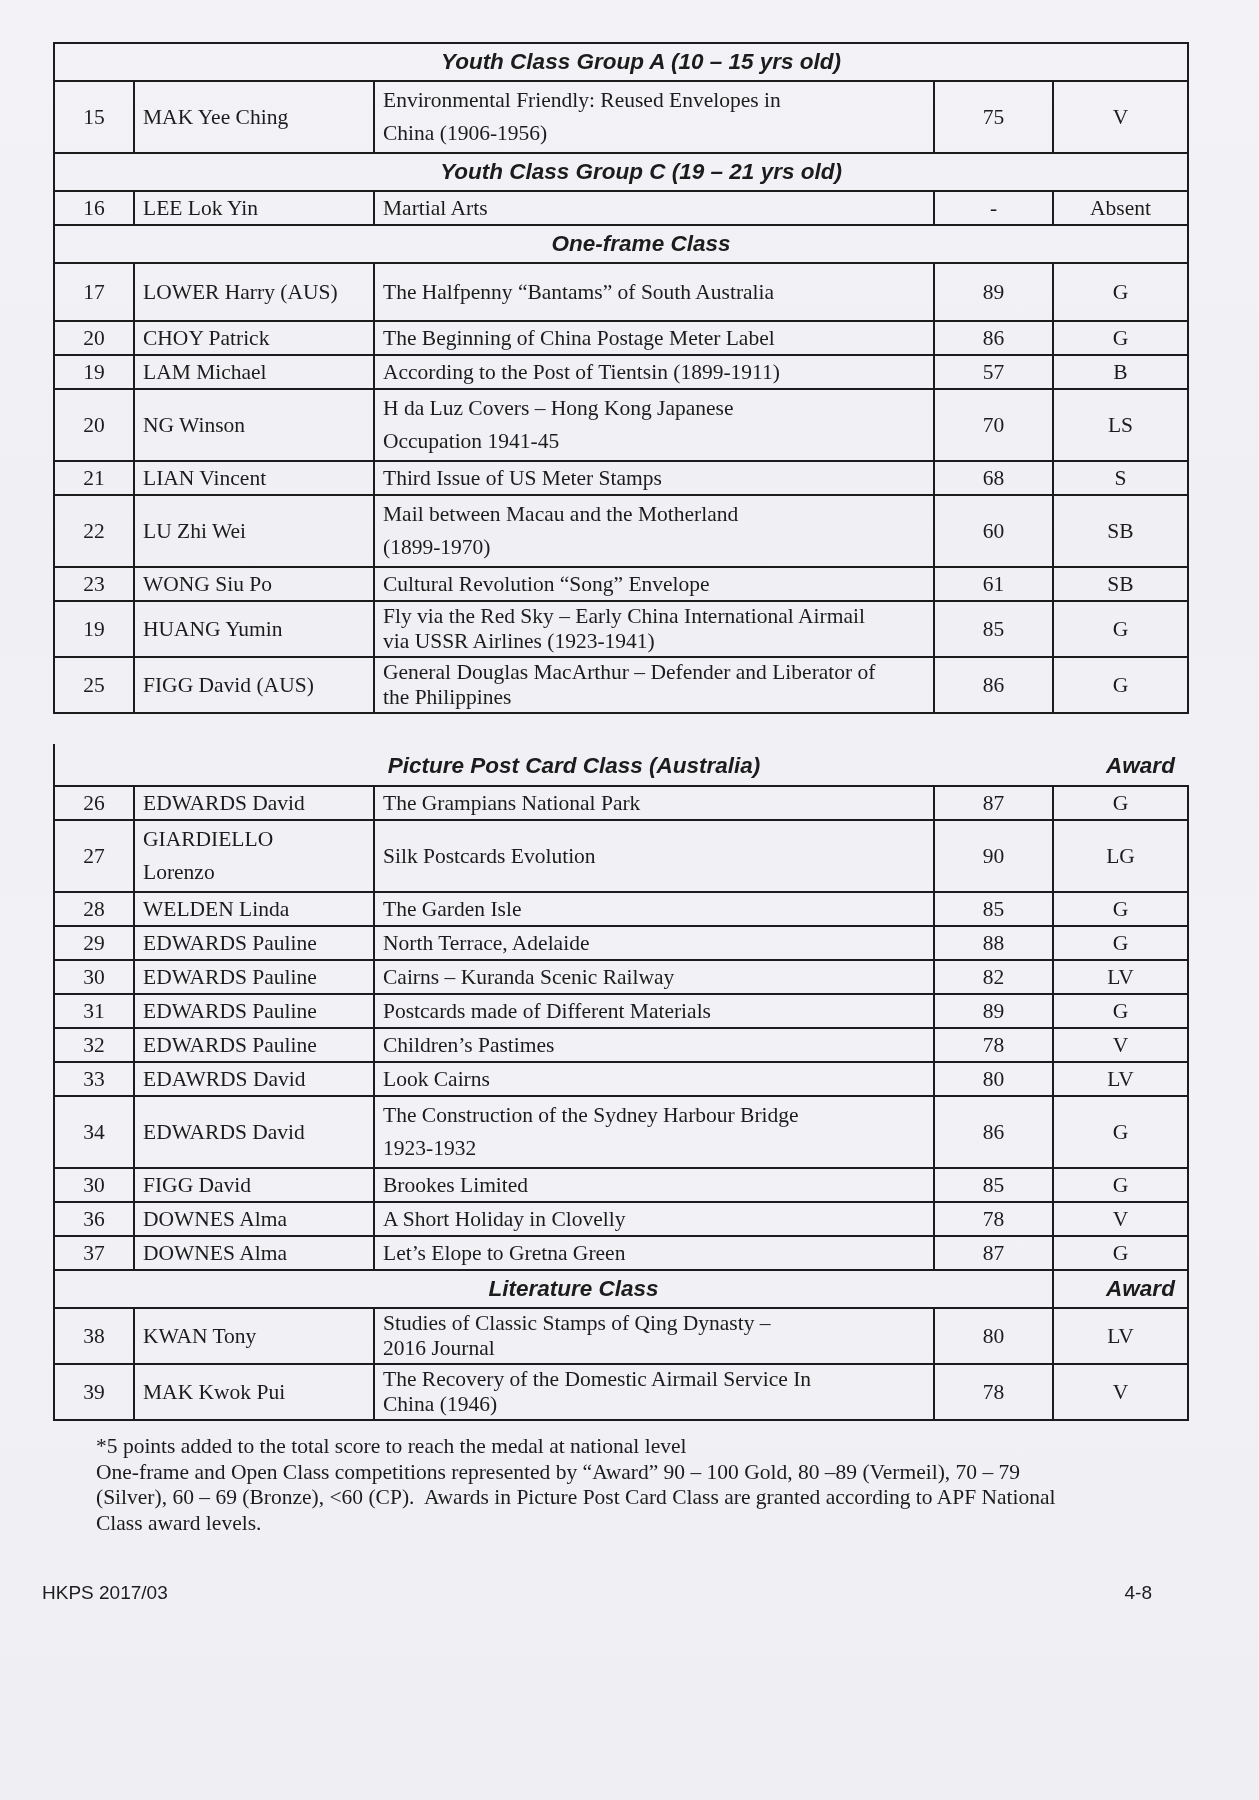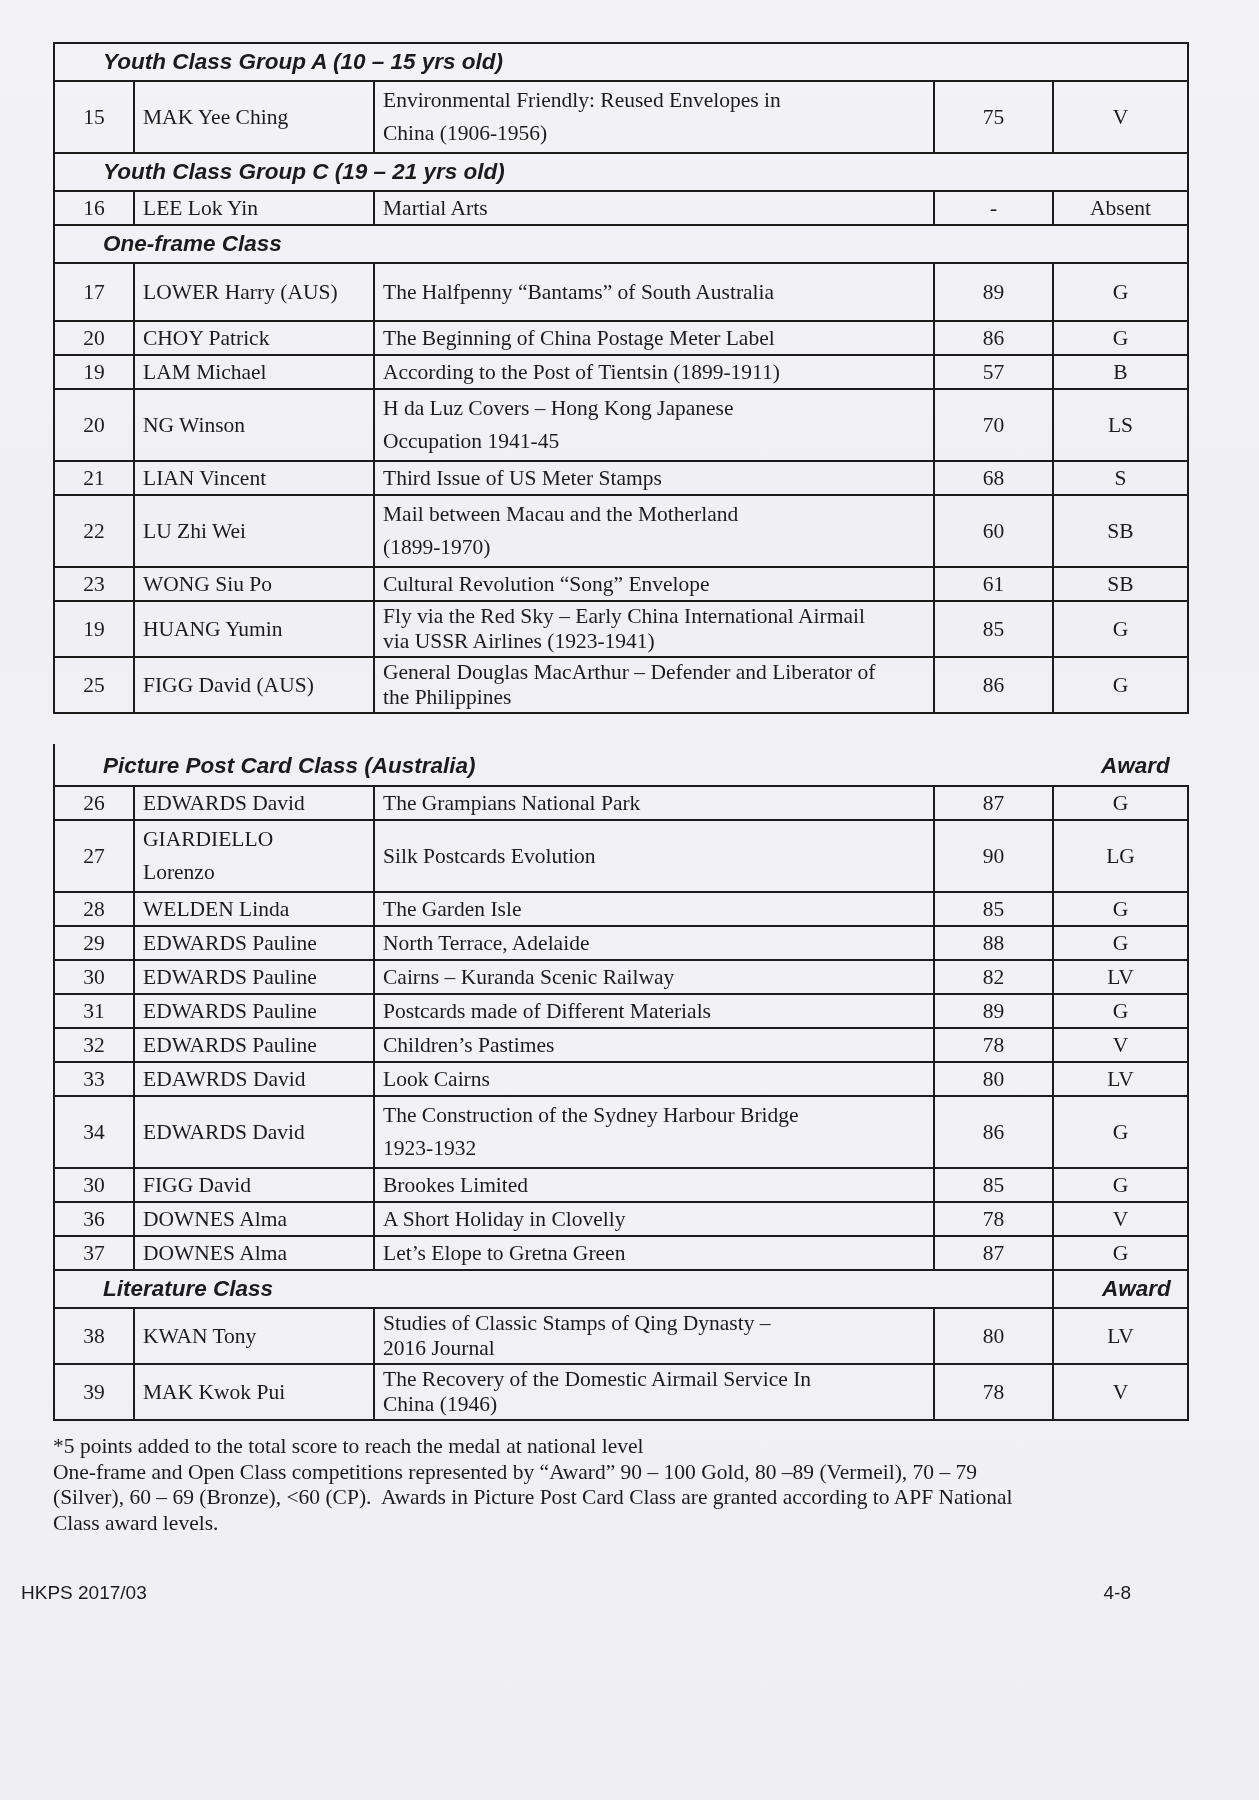--- a/index.html
+++ b/index.html
@@ -26,45 +26,45 @@
   .t1 { margin-top:42px; }
   .t2 { margin-top:30px; }
   
   col.w-no    { width:80px; }
   col.w-name  { width:240px; }
   col.w-title { width:560px; }
   col.w-score { width:119px; }
   col.w-award { width:135px; }
 
   tr.class-header td {
-    height:38px; text-align:left;
+    height:38px; text-align:center;
     font-family:"Liberation Sans","DejaVu Sans",sans-serif;
     font-weight:bold; font-style:italic; font-size:22.5px;padding-left:48px;
   }
   
   tr.class-header.open td { border:none; height:42px; vertical-align:bottom; padding-bottom:6px; }
   tr.class-header.open td:first-child { border-left:2px solid var(--ink);margin-left:32px; }
 
   td.c-no, td.c-score, td.c-award { text-align:center; }
   td.c-name, td.c-title { text-align:left; padding-left:12px; }
   .line { display:block; }
   tr.exhibit td { height:34px; }
   tr.exhibit.tall1 td { height:58px;margin-left:22px; }
   tr.exhibit.loose2 td { height:66px; }
   tr.exhibit.loose2 .line { line-height:33px; }
   tr.exhibit.tight2 td { height:54px; }
   tr.exhibit.tight2 .line { line-height:25px; }
 
   .notes { margin:13px 0 0 53px; width:1145px; }
   .notes p { margin:0; font-size:21.5px; line-height:25.5px; }
-  .nline { display:block; white-space:pre-wrap; }
+  .nline { display:block; white-space:pre-wrap;margin-left:43px; }
 
   .footer {
     display:flex; justify-content:space-between; align-items:baseline;
-    width:1110px; margin:46px 0 0 21px;
+    width:1110px; margin:46px 0 0 42px;
     font-family:"Liberation Sans","DejaVu Sans",sans-serif;
     font-size:19px;
   }
 </style>
 </head>
 <body>
 
 <div class="page">
 
   <table class="results t1">

